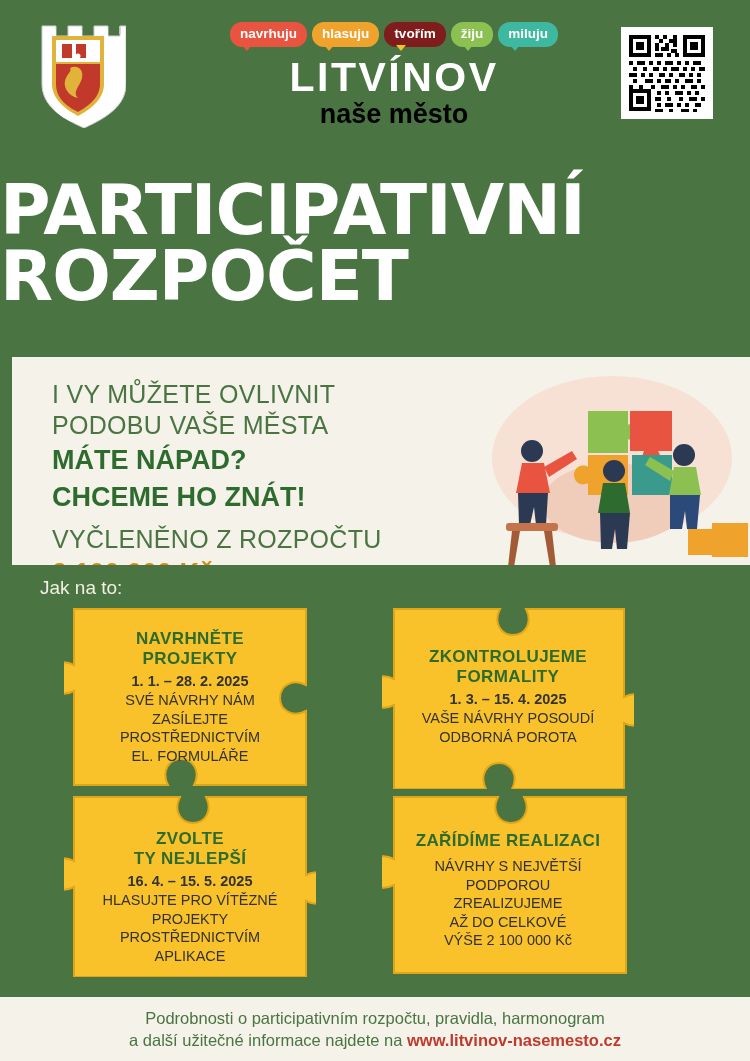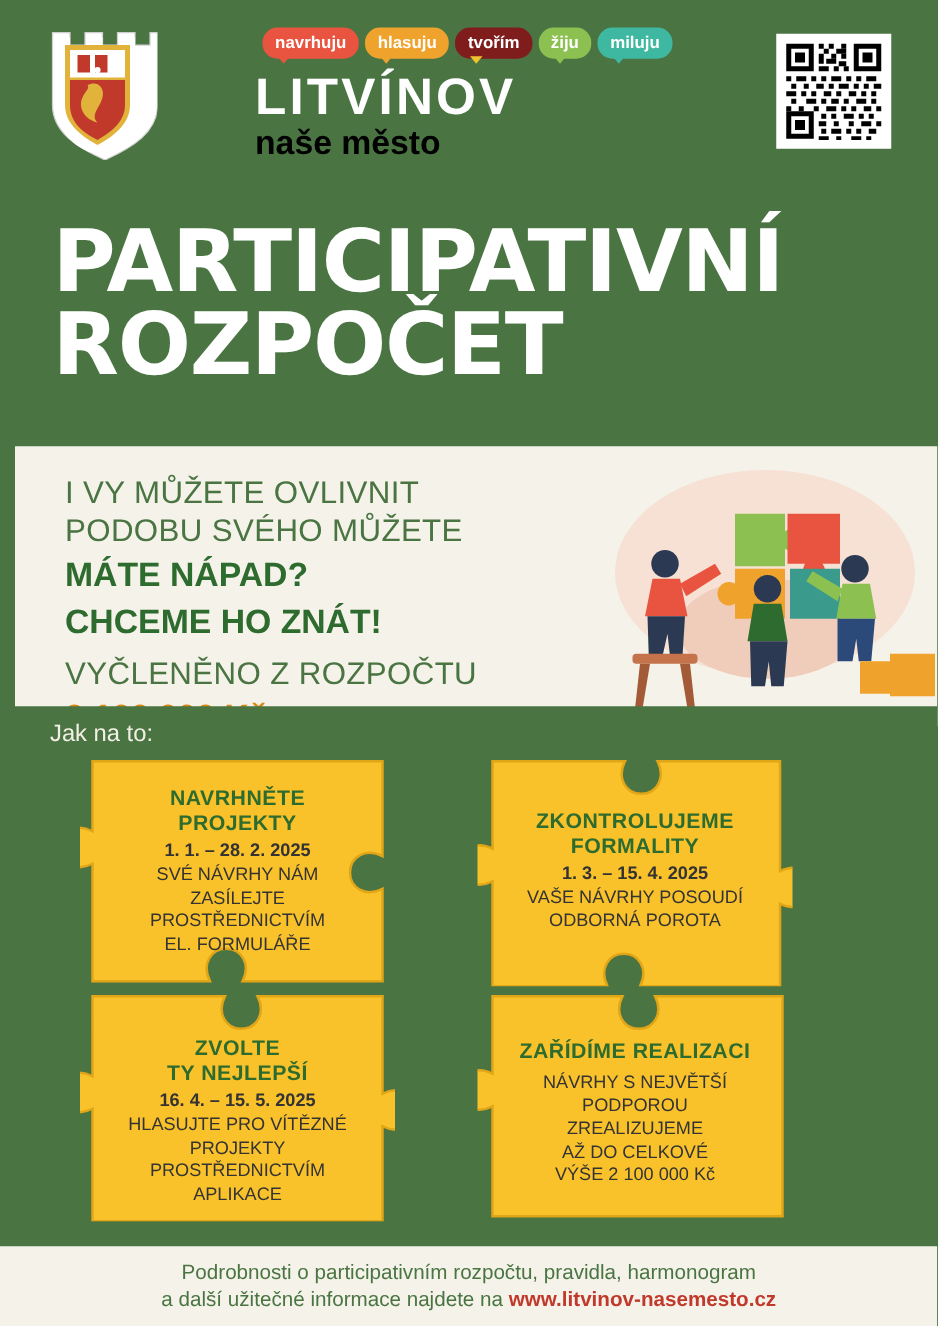--- a/index.html
+++ b/index.html
@@ -31,24 +31,24 @@
     position: absolute;
     left: 36px;
     top: 20px;
     width: 90px;
     height: 108px;
   }
   .crest svg { display: block; }
 
   .brandblock {
     position: absolute;
-    left: 204px;
+    left: 224px;
     top: 22px;
     width: 340px;
-    text-align: left;
+    text-align: center;
   }
   .bubbles {
     display: flex;
     justify-content: center;
     align-items: center;
     gap: 5px;
     margin-bottom: 10px;
   }
   .bubble {
     color: #ffffff;
@@ -104,21 +104,20 @@
     box-sizing: border-box;
   }
   .qr svg { display:block; }
 
   
   .title-area {
     position: absolute;
     top: 178px;
     left: 0;
     width: 750px;
-    padding-left: 42px;
     box-sizing: border-box;
   }
   .title-line {
     color: #ffffff;
     font-family: "DejaVu Sans", sans-serif;
     font-weight: bold;
     font-size: 69px;
     line-height: 0.95;
     letter-spacing: -1px;
   }
@@ -375,21 +374,21 @@
   </div>
 
   <div class="title-area">
     <div class="title-line l1">PARTICIPATIVNÍ</div>
     <div class="title-line l2">ROZPOČET</div>
   </div>
 
   <div class="band">
     <div class="band-text">
       <div class="bt1">I VY MŮŽETE OVLIVNIT</div>
-      <div class="bt1">PODOBU SVÉHO MŮŽETE</div>
+      <div class="bt1">PODOBU VAŠE MĚSTA</div>
       <div class="bt2">MÁTE NÁPAD?</div>
       <div class="bt2">CHCEME HO ZNÁT!</div>
       <div class="bt3">VYČLENĚNO Z ROZPOČTU</div>
       <div class="bt4">2 100 000 Kč</div>
     </div>
 
     <div class="illus">
       <svg viewBox="0 0 290 212" width="290" height="212">
         <ellipse cx="150" cy="95" rx="120" ry="82" fill="#f7e0d4"></ellipse>
         <ellipse cx="152" cy="140" rx="72" ry="40" fill="#f0cdbb"></ellipse>

